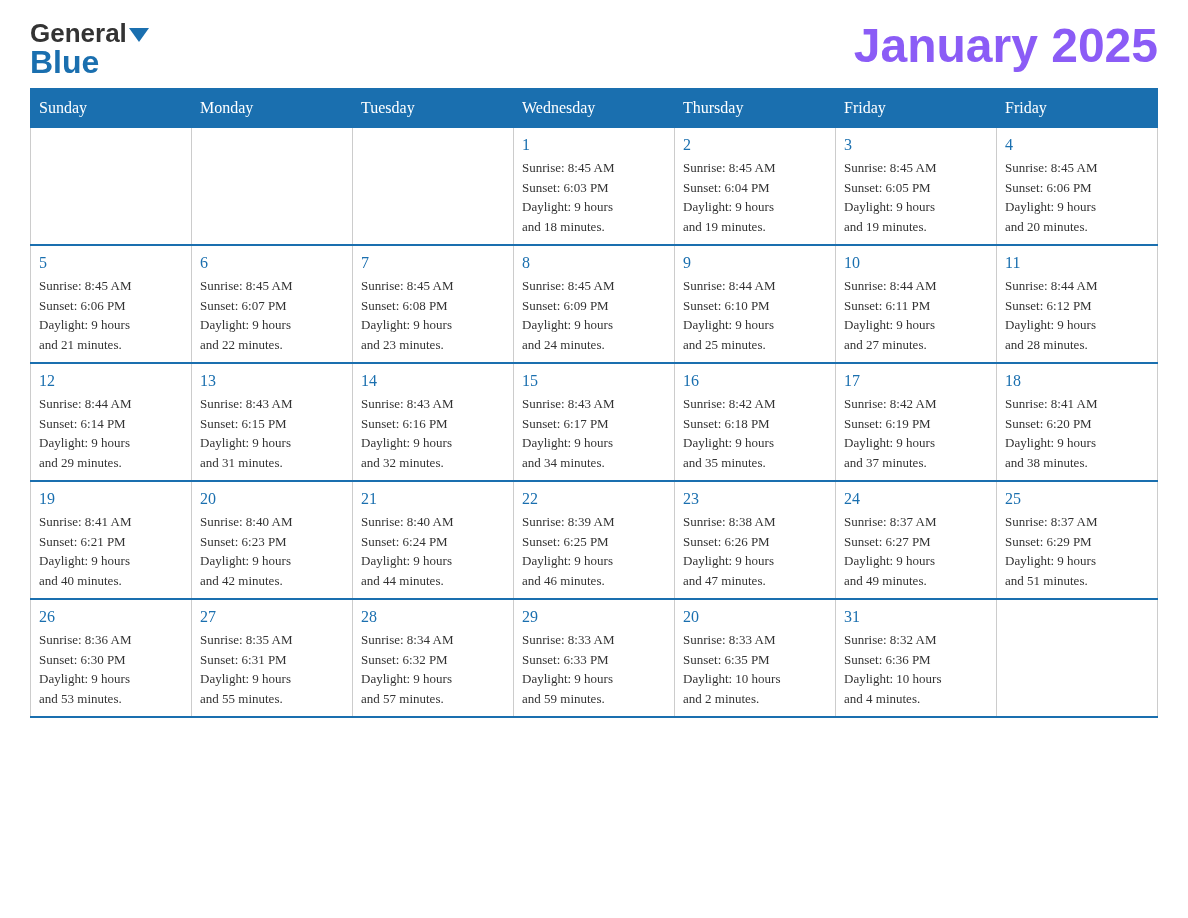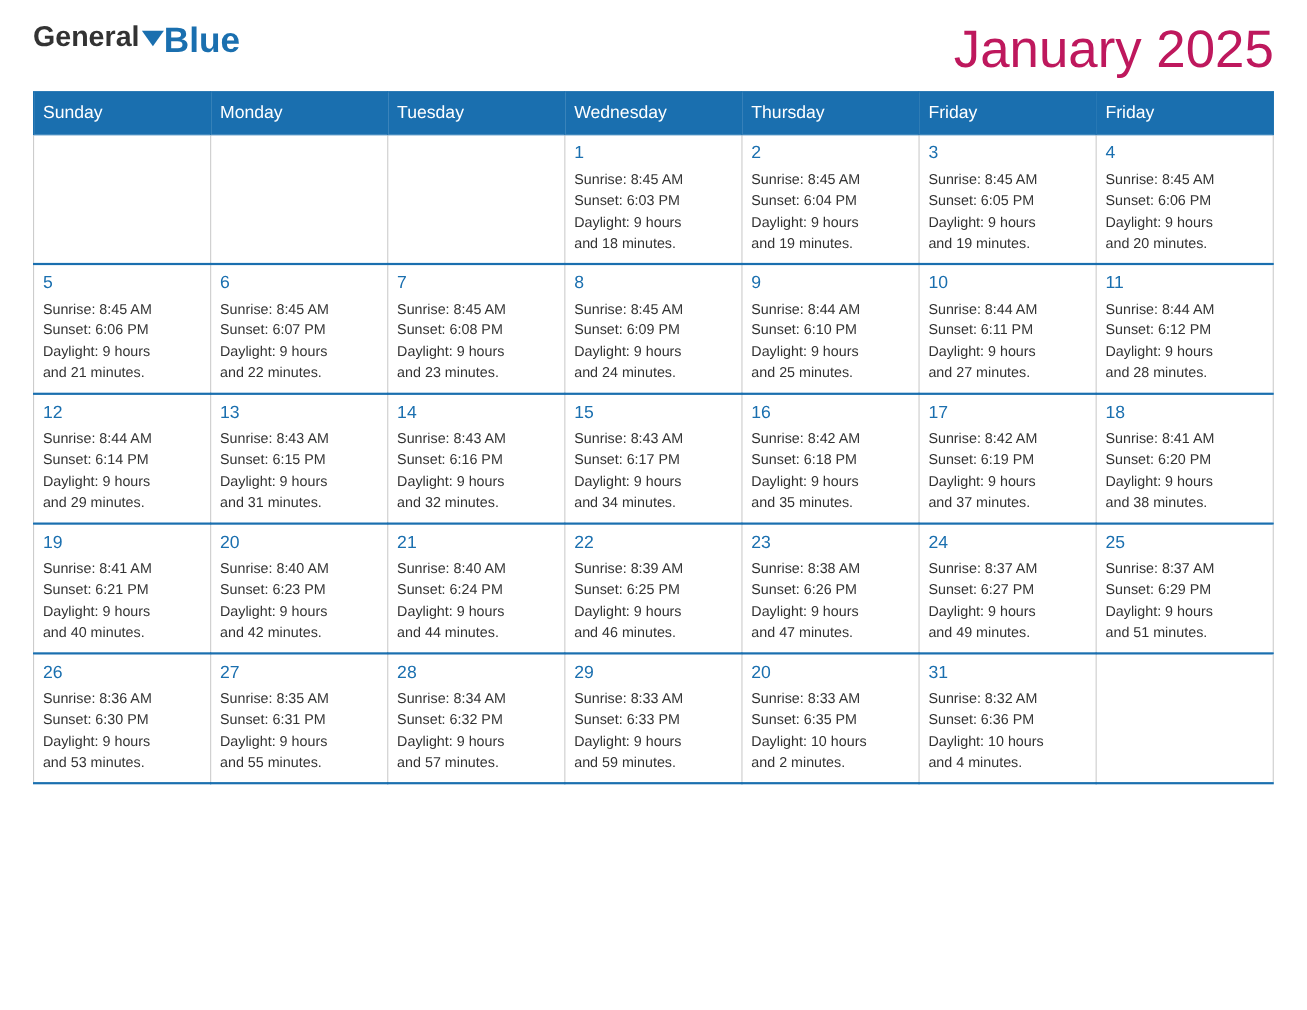--- a/index.html
+++ b/index.html
@@ -12,21 +12,21 @@
       padding: 20px 30px;
     }
     .header {
       display: flex;
       justify-content: space-between;
       align-items: flex-start;
       margin-bottom: 10px;
     }
     .logo {
       display: flex;
-      flex-direction: row;
+      flex-direction: column;
       align-items: flex-start;
     }
     .logo-general {
       font-size: 26px;
       font-weight: bold;
       color: #333;
       line-height: 1;
     }
     .logo-blue {
       font-size: 32px;
@@ -44,32 +44,33 @@
       margin-left: 2px;
       vertical-align: middle;
       position: relative;
       top: -3px;
     }
     .title-block {
       text-align: right;
     }
     .month-title {
       font-size: 48px;
-      font-weight: normal;
-      color: #be185d;
+      font-weight: bold;
+      color: #8b5cf6;
       line-height: 1.1;
     }
     .location-title {
       font-size: 22px;
       color: #555;
       margin-top: 4px;
     }
     .calendar {
       width: 100%;
       border-collapse: collapse;
+      font-family: Liberation Serif, serif;
     }
     .calendar thead tr {
       background-color: #1a6faf;
     }
     .calendar thead th {
       color: #fff;
       font-size: 16px;
       font-weight: normal;
       padding: 10px 8px;
       text-align: left;

